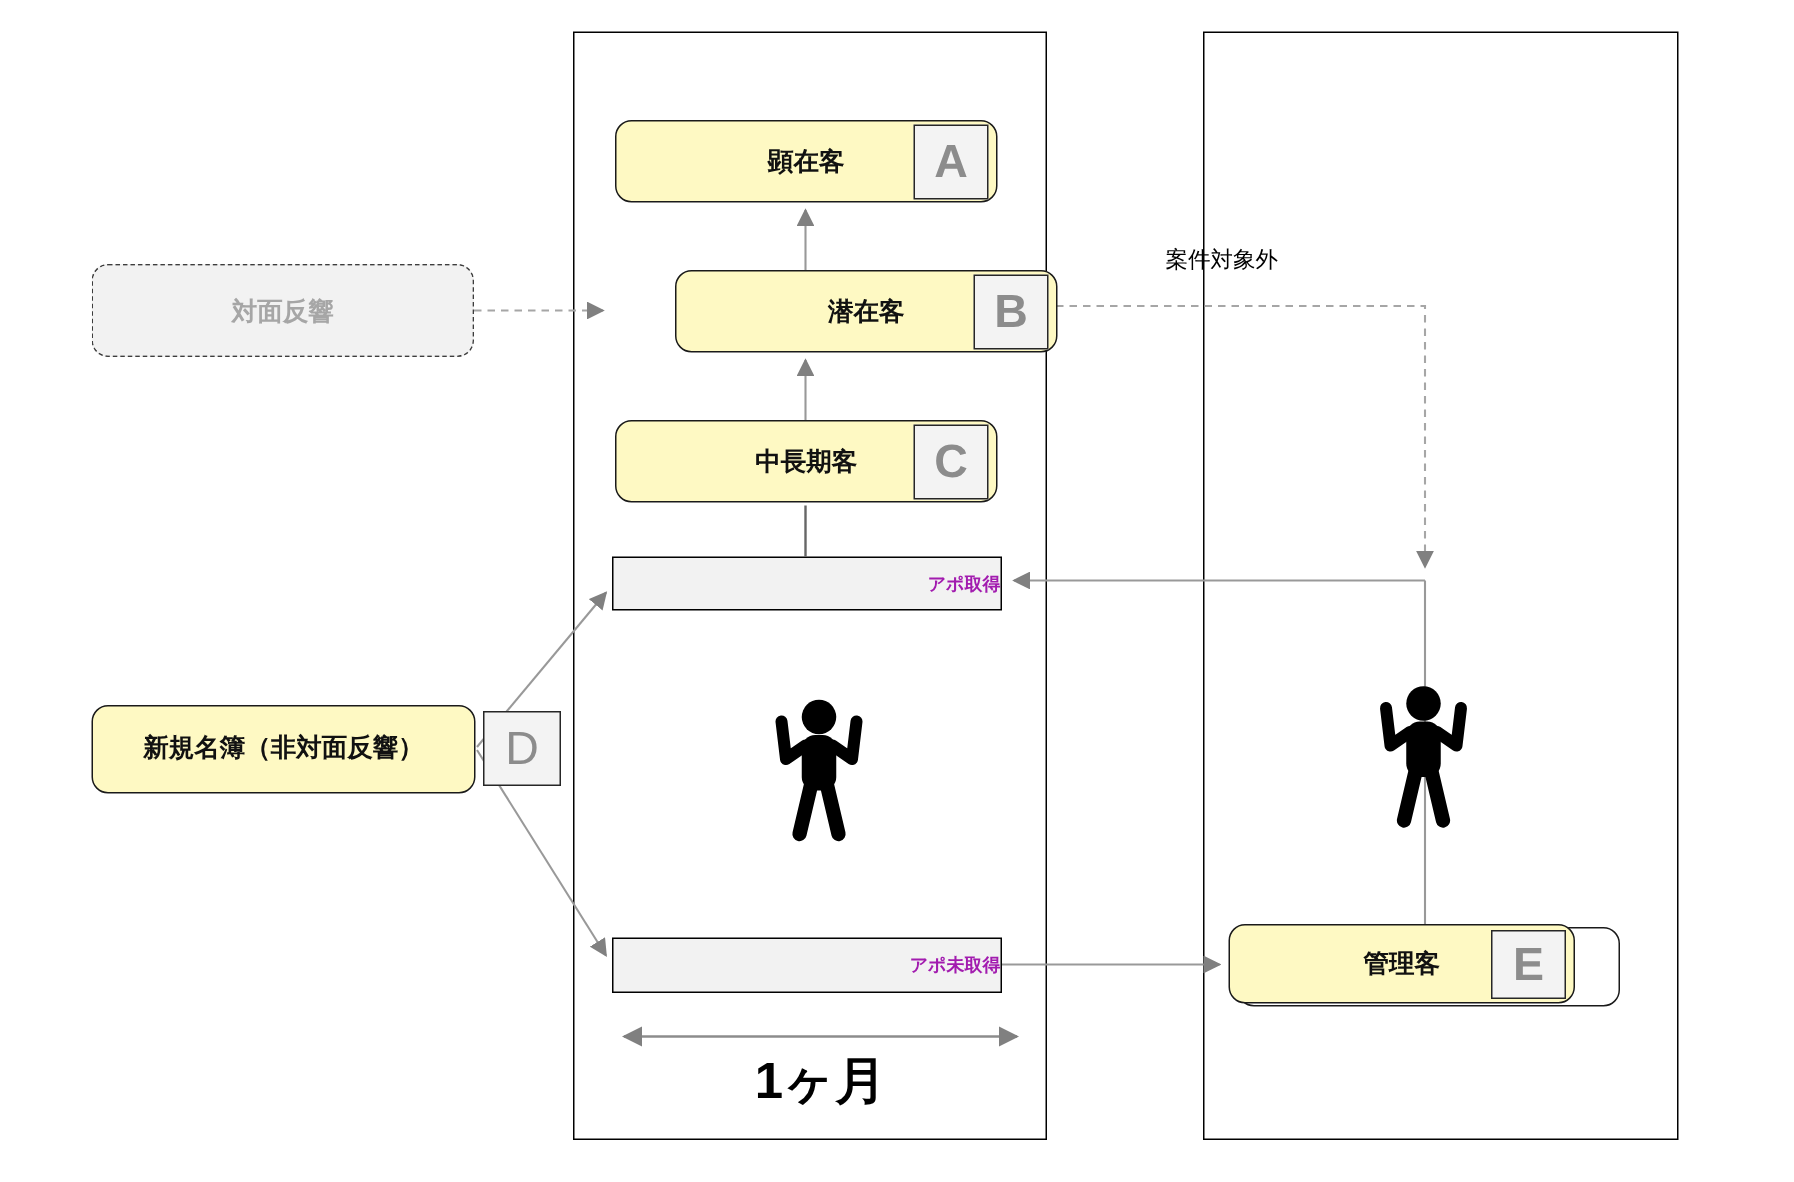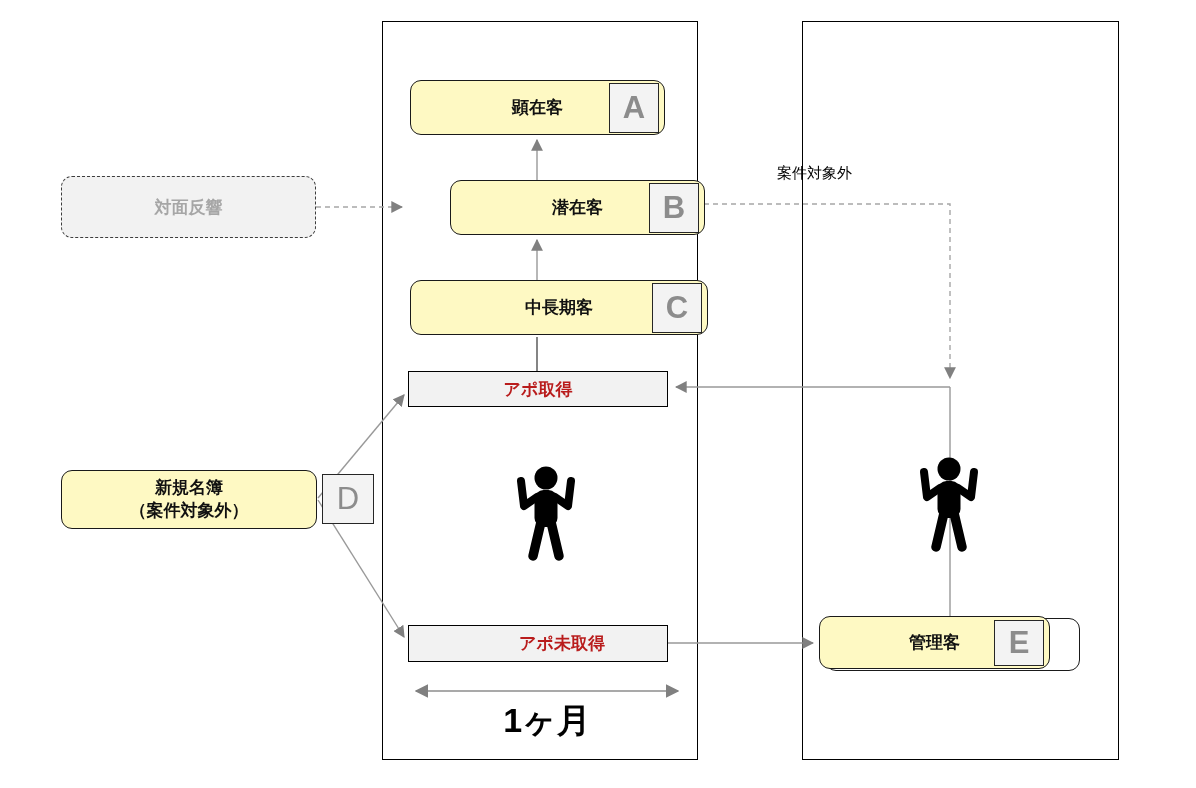--- a/index.html
+++ b/index.html
@@ -5,32 +5,32 @@
   html,body{margin:0;padding:0;background:#fff;}
   .canvas{position:relative;width:1196px;height:788px;background:#ffffff;
           font-family:"Liberation Sans","DejaVu Sans",sans-serif;overflow:hidden;}
   .abs{position:absolute;box-sizing:border-box;}
   .wire{position:absolute;left:0;top:0;z-index:1;}
   .container{border:1.6px solid #000;background:transparent;z-index:0;}
   .pbox{background:#fef9c3;border:1.5px solid #1a1a1a;border-radius:11px;
         display:flex;align-items:center;justify-content:center;
         font-size:17px;font-weight:600;color:#111;z-index:2;}
   .gbox{background:#F2F2F2;border:1.4px solid #000;
-        display:flex;align-items:center;justify-content:center;
-        font-size:17px;font-weight:600;color:#b91c1c;z-index:2;}
+        display:flex;align-items:center;justify-content:flex-end;
+        font-size:12px;font-weight:600;color:#a21caf;z-index:2;}
   .dashedbox{background:#F2F2F2;border:1.6px dashed #3d3d3d;border-radius:11px;
         display:flex;align-items:center;justify-content:center;
         font-size:17px;font-weight:600;color:#A6A6A6;z-index:2;}
   .stack{background:#fff;border:1.4px solid #1a1a1a;border-radius:11px;z-index:1;}
   .badge{background:#F3F3F3;border:1.4px solid #262626;
         display:flex;align-items:center;justify-content:center;
         font-size:31px;color:#8C8C8C;box-sizing:border-box;}
   .badge.inbox{position:absolute;width:50px;height:50px;right:5px;top:50%;transform:translateY(-50%);}
   .note{position:absolute;color:#000;z-index:2;white-space:nowrap;}
-  .center2{display:flex;flex-direction:column;align-items:center;justify-content:center;line-height:1.3;text-align:center;}
+  .center2{display:flex;align-items:center;justify-content:center;line-height:1.3;text-align:center;}
 </style>
 </head>
 <body>
 
 <div class="canvas">
 
   <svg class="wire" width="1196" height="788" viewBox="0 0 1196 788">
     <defs>
       <marker id="ah" viewBox="0 0 8 8" refX="7.2" refY="4" markerWidth="8.5" markerHeight="8.5" orient="auto-start-reverse">
         <path d="M0,0 L8,4 L0,8 Z" fill="#808080"></path>
@@ -85,41 +85,41 @@
     <div class="badge inbox">
       <span>A</span>
     </div>
   </div>
   <div class="abs pbox" style="left:410px;top:180px;width:255px;height:55px;margin-left:40px;">
     <span>潜在客</span>
     <div class="badge inbox">
       <span>B</span>
     </div>
   </div>
-  <div class="abs pbox" style="left:410px;top:280px;width:298px;height:55px;">
+  <div class="abs pbox" style="left:410px;top:280px;width:255px;height:55px;">
     <span>中長期客</span>
     <div class="badge inbox">
       <span>C</span>
     </div>
   </div>
 
   <div class="abs gbox" style="left:408px;top:371px;width:260px;height:36px;">
     <span>アポ取得</span>
   </div>
   <div class="abs gbox" style="left:408px;top:625px;width:260px;height:37px;padding-left:48px;">
     <span>アポ未取得</span>
   </div>
 
   <div class="abs dashedbox" style="left:61px;top:176px;width:255px;height:62px;align-items:center;">
     <span>対面反響</span>
   </div>
 
   <div class="abs pbox center2" style="left:61px;top:470px;width:256px;height:59px;">
     <span>新規名簿</span>
-    <span>（案件対象外）</span>
+    <span>（非対面反響）</span>
   </div>
   <div class="abs badge" style="left:322px;top:474px;width:52px;height:50px;z-index:2;">
     <span>D</span>
   </div>
 
   <div class="abs stack" style="left:825px;top:618px;width:255px;height:53px;"></div>
   <div class="abs pbox" style="left:819px;top:616px;width:231px;height:53px;">
     <span>管理客</span>
     <div class="badge inbox" style="height:46px;">
       <span>E</span>

